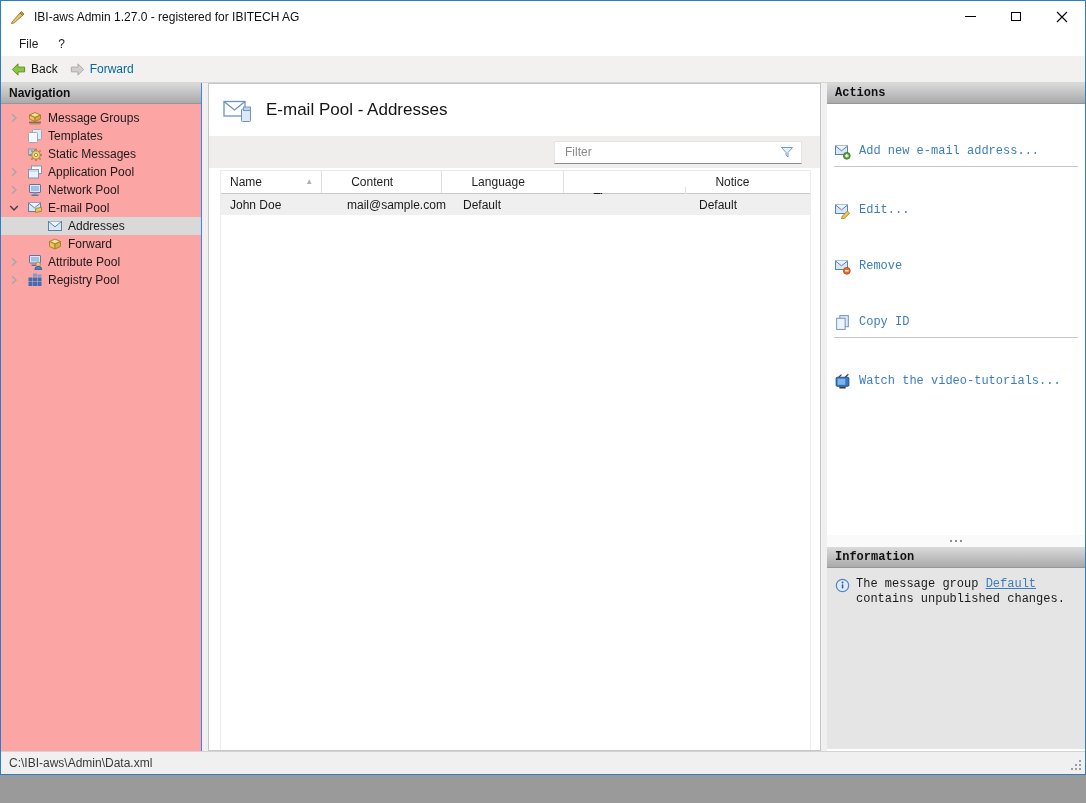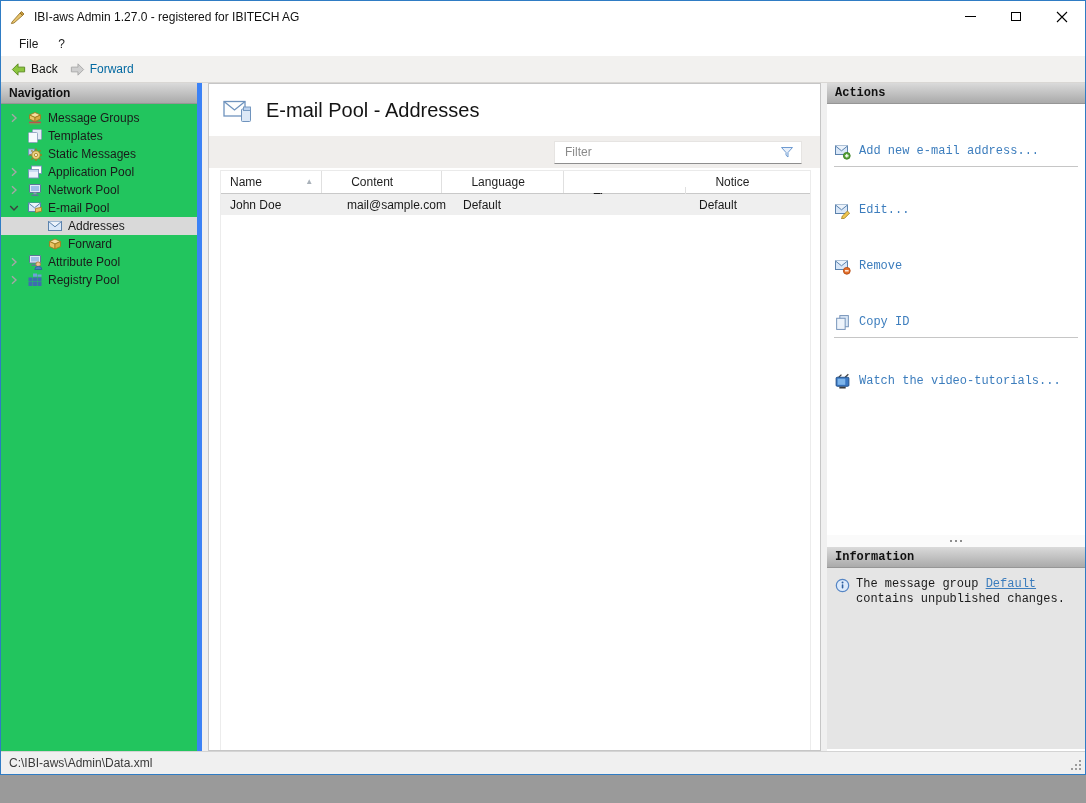--- a/index.html
+++ b/index.html
@@ -23,32 +23,32 @@
   
   .toolbar{height:27px;background:#f2f1ef;border-bottom:1px solid #d9d7d4;display:flex;align-items:center;padding-left:5px;flex:0 0 auto;}
   .tool-btn{display:flex;align-items:center;gap:4px;padding:2px 7px 2px 4px;}
   .tool-btn .lbl{color:#111;}
   .tool-btn.disabled .lbl{color:#0369a1;}
   
   .main{flex:1;display:flex;min-height:0;background:#f0f0f0;}
   .panel-header{height:21px;background:linear-gradient(#dadada,#aaaaaa);border-bottom:1px solid #969696;
     font-weight:bold;display:flex;align-items:center;padding-left:8px;color:#101010;flex:0 0 auto;}
   
-  .nav-panel{width:201px;background:#22c55e;border-right:5px solid #3b82f6;display:flex;flex-direction:column;flex:0 0 auto;}
+  .nav-panel{width:201px;background:#fca5a5;border-right:1px solid #3b82f6;display:flex;flex-direction:column;flex:0 0 auto;}
   .nav-tree{padding-top:5px;overflow:hidden;}
   .nav-item{height:18px;display:flex;align-items:center;padding-left:8px;cursor:default;}
   .nav-item .chev{width:18px;display:flex;align-items:center;flex:0 0 auto;}
   .nav-item .nav-ic{width:16px;height:16px;margin-right:5px;flex:0 0 auto;display:flex;}
   .nav-item.level1{padding-left:46px;}
   .nav-item.selected{background:#d9d9d9;}
   .nav-ic svg,.chev svg{display:block;}
   
   .center-panel{flex:1;margin:0 6px;background:#fff;border:1px solid #c6c6c6;display:flex;flex-direction:column;min-width:0;}
   .content-header{height:52px;display:flex;align-items:center;padding-left:14px;flex:0 0 auto;}
-  .content-title{font-size:20px;margin-left:12px;color:#141414;}
+  .content-title{font-size:17px;margin-left:12px;color:#141414;}
   .filter-strip{height:32px;background:#f0eeec;display:flex;align-items:center;justify-content:flex-end;padding-right:18px;flex:0 0 auto;}
   .filter-box{width:248px;height:23px;background:#fff;border:1px solid #e6e4e2;border-bottom:1px solid #8e8e8e;display:flex;align-items:center;}
   .filter-input{flex:1;border:none;outline:none;padding:0 0 0 10px;font:inherit;font-size:12px;color:#333;background:transparent;min-width:0;}
   .filter-input::placeholder{color:#8a8a8a;}
   .funnel{margin-right:6px;display:flex;flex:0 0 auto;}
   .table-wrap{margin:2px 9px 0 11px;flex:1;display:flex;flex-direction:column;border-left:1px solid #ececec;border-right:1px solid #ececec;min-height:0;}
   .thead{display:flex;height:24px;border-top:1px solid #eaeaea;border-bottom:1px solid #c9c9c9;flex:0 0 auto;gap:20px;}
   .th{display:flex;align-items:center;padding-left:9px;height:100%;border-right:1px solid #e0e0e0;color:#1e1e1e;}
   .th:last-child{border-right:none;}
   .sort-arrow{margin-left:auto;margin-right:8px;color:#a9b1b9;font-size:8px;line-height:1;}

